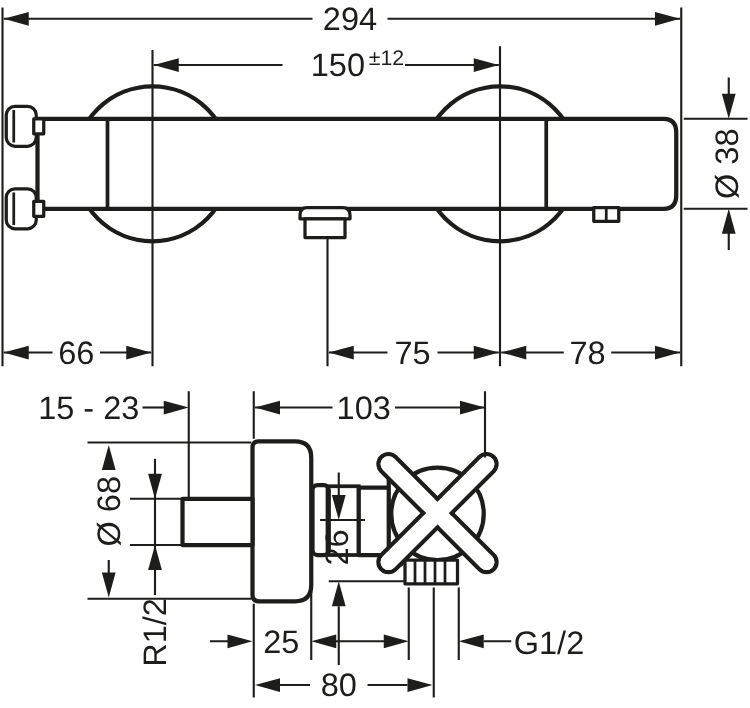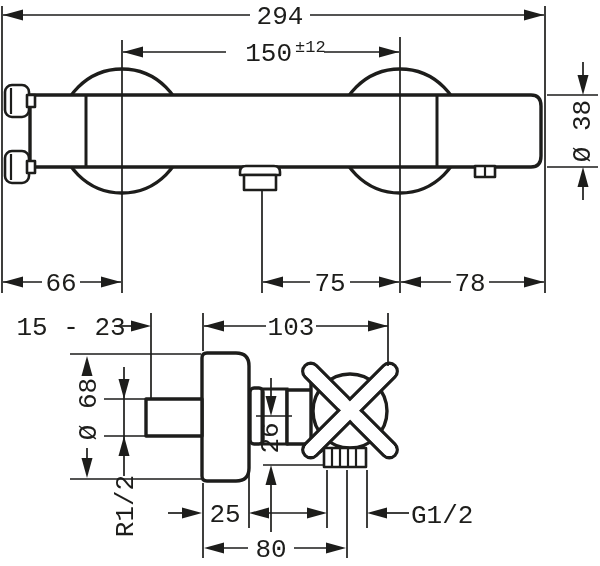--- a/index.html
+++ b/index.html
@@ -1,17 +1,17 @@
 <!DOCTYPE html>
 <html><head>
 <meta charset="utf-8">
 <style>
   html,body{margin:0;padding:0;background:#ffffff;}
   .stage{position:relative;width:600px;height:566px;background:#ffffff;overflow:hidden;
-         font-family:Liberation Mono, monospace;}
+         font-family:Liberation Sans, sans-serif;}
   svg{display:block;}
   .part{fill:#ffffff;stroke:#1d1d1b;stroke-width:3.4;stroke-linejoin:round;}
   .part-thin{fill:#ffffff;stroke:#1d1d1b;stroke-width:2.6;stroke-linejoin:round;}
   .inner{fill:none;stroke:#1d1d1b;stroke-width:3;}
   .rib{fill:none;stroke:#1d1d1b;stroke-width:2.2;}
   .dim{fill:none;stroke:#1d1d1b;stroke-width:1.7;}
   .arrow{fill:#1d1d1b;stroke:none;}
   .lbl{fill:#1d1d1b;font-size:26px;letter-spacing:0px;}
   .lbl-sup{fill:#1d1d1b;font-size:17px;}
   .fillonly{fill:#ffffff;stroke:none;}

